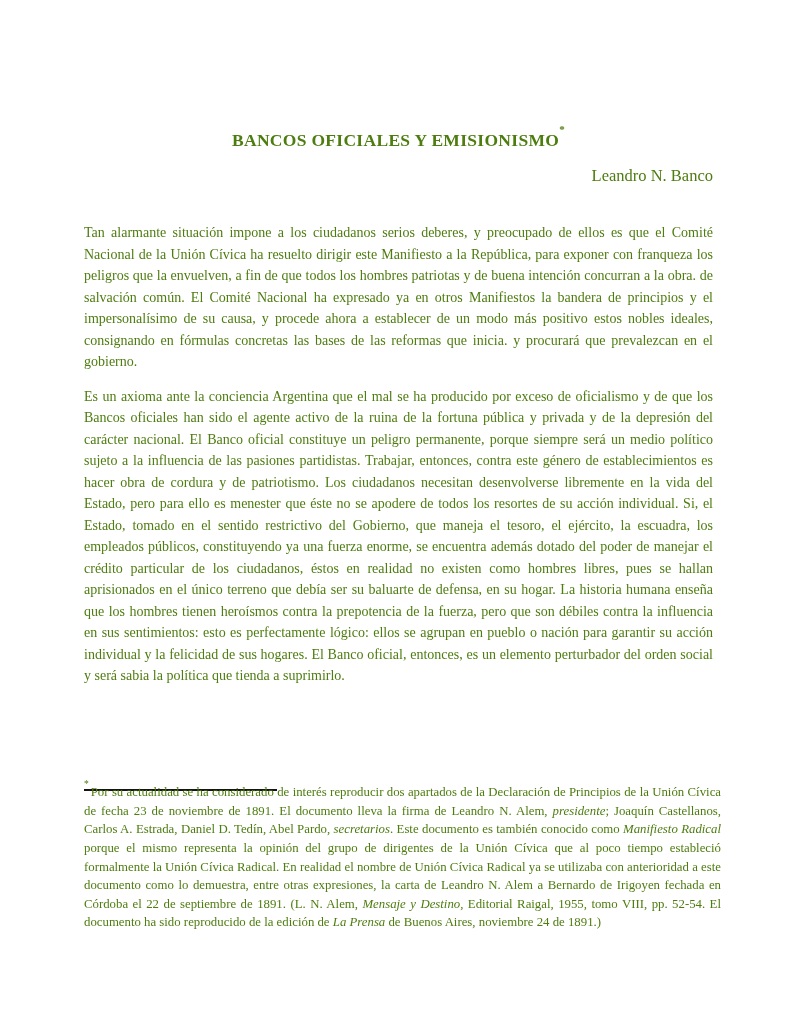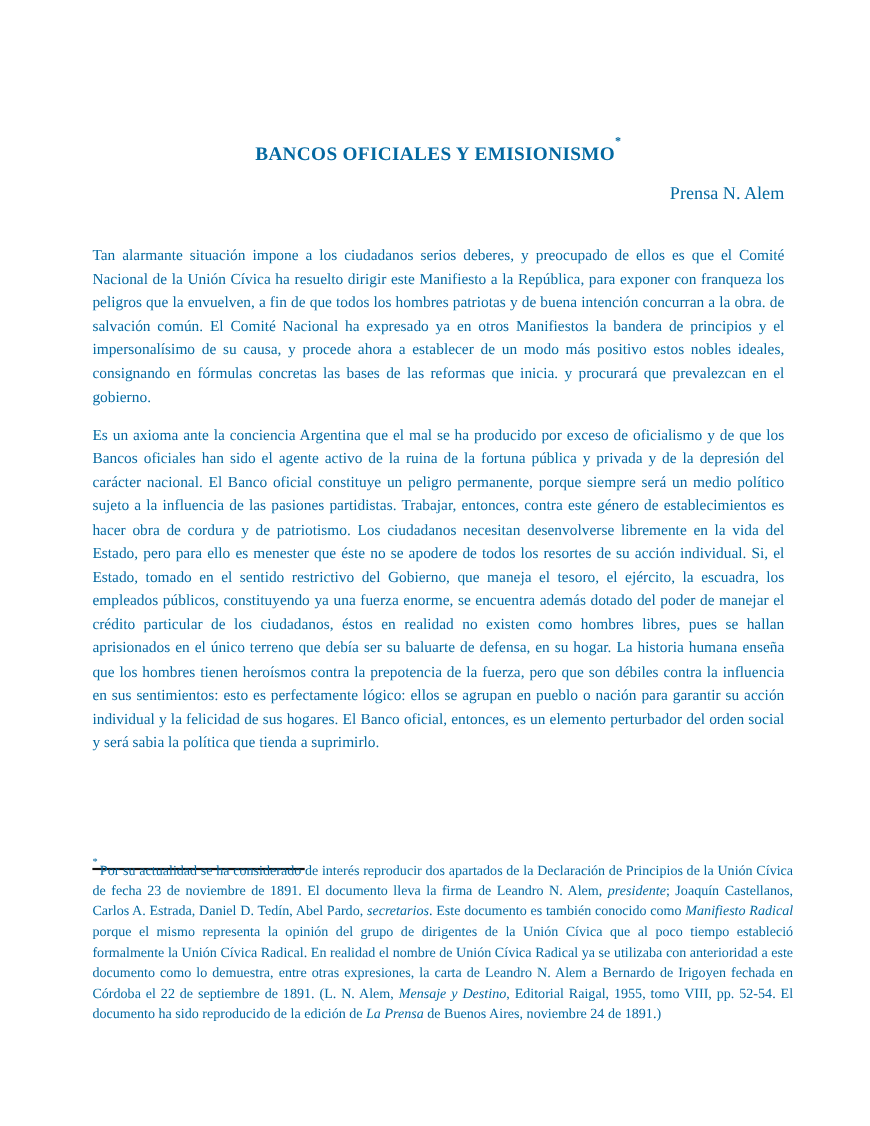--- a/index.html
+++ b/index.html
@@ -6,21 +6,21 @@
     margin: 0;
     padding: 0;
     background: #ffffff;
   }
   .page {
     position: relative;
     width: 791px;
     height: 1024px;
     background: #ffffff;
     font-family: "Liberation Serif", serif;
-    color: #0369a1;
+    color: #4d7c0f;
     overflow: hidden;
   }
   .title-row {
     position: absolute;
     top: 129px;
     left: 84px;
     width: 629px;
     text-align: center;
     font-weight: bold;
     font-size: 17.5px;
@@ -77,21 +77,21 @@
 </style>
 </head>
 <body>
 
 <div class="page">
 
   <div class="title-row">
     <span>BANCOS OFICIALES Y EMISIONISMO</span><sup class="title-sup">*</sup>
   </div>
 
-  <div class="author-line">Prensa N. Alem</div>
+  <div class="author-line">Leandro N. Banco</div>
 
   <div class="body-text">
     <p class="para">Tan alarmante situación impone a los ciudadanos serios deberes, y preocupado de ellos es que el Comité Nacional de la Unión Cívica ha resuelto dirigir este Manifiesto a la República, para exponer con franqueza los peligros que la envuelven, a fin de que todos los hombres patriotas y de buena intención concurran a la obra. de salvación común. El Comité Nacional ha expresado ya en otros Manifiestos la bandera de principios y el impersonalísimo de su causa, y procede ahora a establecer de un modo más positivo estos nobles ideales, consignando en fórmulas concretas las bases de las reformas que inicia. y procurará que prevalezcan en el gobierno.</p>
     <p class="para para-2">Es un axioma ante la conciencia Argentina que el mal se ha producido por exceso de oficialismo y de que los Bancos oficiales han sido el agente activo de la ruina de la fortuna pública y privada y de la depresión del carácter nacional. El Banco oficial constituye un peligro permanente, porque siempre será un medio político sujeto a la influencia de las pasiones partidistas. Trabajar, entonces, contra este género de establecimientos es hacer obra de cordura y de patriotismo. Los ciudadanos necesitan desenvolverse libremente en la vida del Estado, pero para ello es menester que éste no se apodere de todos los resortes de su acción individual. Si, el Estado, tomado en el sentido restrictivo del Gobierno, que maneja el tesoro, el ejército, la escuadra, los empleados públicos, constituyendo ya una fuerza enorme, se encuentra además dotado del poder de manejar el crédito particular de los ciudadanos, éstos en realidad no existen como hombres libres, pues se hallan aprisionados en el único terreno que debía ser su baluarte de defensa, en su hogar. La historia humana enseña que los hombres tienen heroísmos contra la prepotencia de la fuerza, pero que son débiles contra la influencia en sus sentimientos: esto es perfectamente lógico: ellos se agrupan en pueblo o nación para garantir su acción individual y la felicidad de sus hogares. El Banco oficial, entonces, es un elemento perturbador del orden social y será sabia la política que tienda a suprimirlo.</p>
   </div>
 
   <div class="footnote-rule"></div>
 
   <div class="footnote">
     <sup class="fn-marker">*</sup><span><span>Por su actualidad se ha considerado de interés reproducir dos apartados de la Declaración de Principios de la Unión Cívica de fecha 23 de noviembre de 1891. El documento lleva la firma de Leandro N. Alem, </span><span style="font-style: italic;">presidente</span><span>; Joaquín Castellanos, Carlos A. Estrada, Daniel D. Tedín, Abel Pardo, </span><span style="font-style: italic;">secretarios</span><span>. Este documento es también conocido como </span><span style="font-style: italic;">Manifiesto Radical</span><span> porque el mismo representa la opinión del grupo de dirigentes de la Unión Cívica que al poco tiempo estableció formalmente la Unión Cívica Radical. En realidad el nombre de Unión Cívica Radical ya se utilizaba con anterioridad a este documento como lo demuestra, entre otras expresiones, la carta de Leandro N. Alem a Bernardo de Irigoyen fechada en Córdoba el 22 de septiembre de 1891. (L. N. Alem, </span><span style="font-style: italic;">Mensaje y Destino</span><span>, Editorial Raigal, 1955, tomo VIII, pp. 52-54. El documento ha sido reproducido de la edición de </span><span style="font-style: italic;">La Prensa</span><span> de Buenos Aires, noviembre 24 de 1891.)</span></span>

